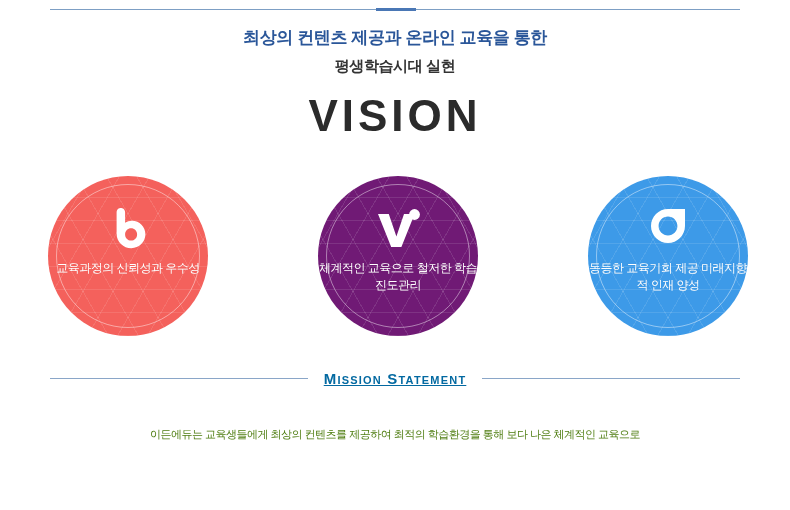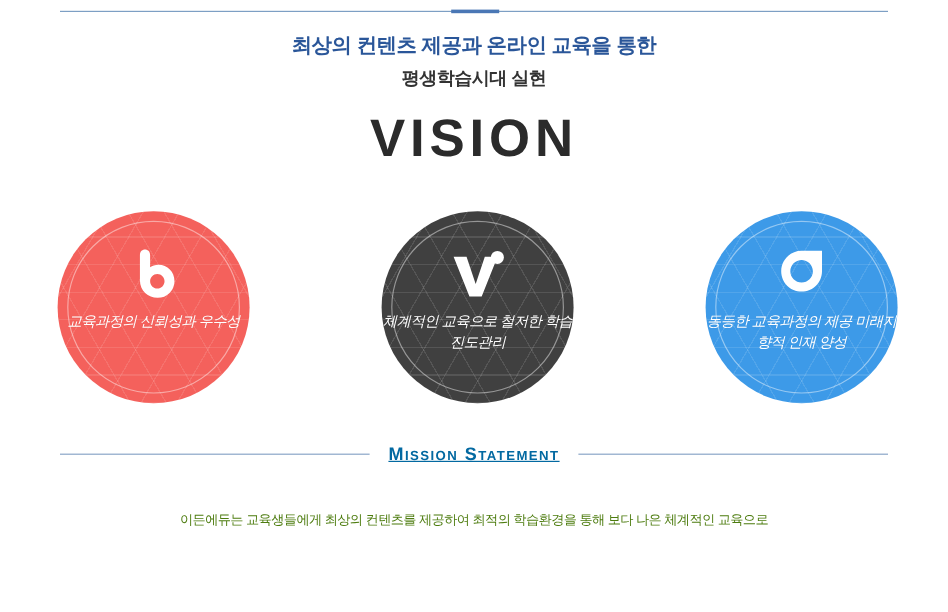--- a/index.html
+++ b/index.html
@@ -42,21 +42,21 @@
     text-align:center;
     font-size:44px; font-weight:bold; color:#2b2b2b;
     letter-spacing:4px; line-height:56px;
     font-family:"Liberation Sans","DejaVu Sans",sans-serif;
   }
 
   
   .circles{
     position:absolute; left:48px; top:176px;
     width:700px; height:160px;
-    display:flex; justify-content:space-between; align-items:flex-end;font-style:italic;
+    display:flex; justify-content:space-between; align-items:flex-end;
   }
   .circle{
     position:relative;
     width:160px; height:160px; border-radius:50%;
     overflow:hidden;
     display:flex; flex-direction:column;
     align-items:center; justify-content:flex-start;
     text-align:center;
   }
   
@@ -81,21 +81,21 @@
   }
   .circle .cap{
     position:relative; z-index:2;
     margin-top:9px;
     color:#ffffff; font-size:12px; line-height:17px;
     letter-spacing:-0.5px;
     text-shadow:0 0 1px rgba(0,0,0,.08);
   }
   .c-red  { background:#f4615c; }
   .c-gray { background:#6b6366; }
-  .c-green{ background:#404040; }
+  .c-green{ background:#701a75; }
   .c-blue { background:#3d9ae8; }
 
   
   .mission{
     position:absolute; left:50px; top:370px; width:690px;
     display:flex; align-items:center;
   }
   .mission .ln{ flex:1; height:1px; background:#8aa6c8; }
   .mission .lbl{
     padding:0 16px;
@@ -163,21 +163,21 @@
 
     <div class="circle c-blue">
       <span class="tex"></span>
       <span class="ring"></span>
       <span class="ico">
         <svg width="40" height="44" viewBox="0 0 40 44">
           <path fill="#ffffff" d="M20 3 C10.6 3 3 10.6 3 20 C3 29.4 10.6 37 20 37 C29.4 37 37 29.4 37 20 L37 3 Z M20 10.6 C25.2 10.6 29.4 14.8 29.4 20 C29.4 25.2 25.2 29.4 20 29.4 C14.8 29.4 10.6 25.2 10.6 20 C10.6 14.8 14.8 10.6 20 10.6 Z"></path>
         </svg>
       </span>
       <span class="cap">
-        <span>동등한 교육과정의 제공</span>
+        <span>동등한 교육기회 제공</span>
         <span>미래지향적 인재 양성</span>
       </span>
     </div>
 
   </div>
 
   <div class="mission">
     <span class="ln"></span>
     <span class="lbl">Mission Statement</span>
     <span class="ln"></span>

